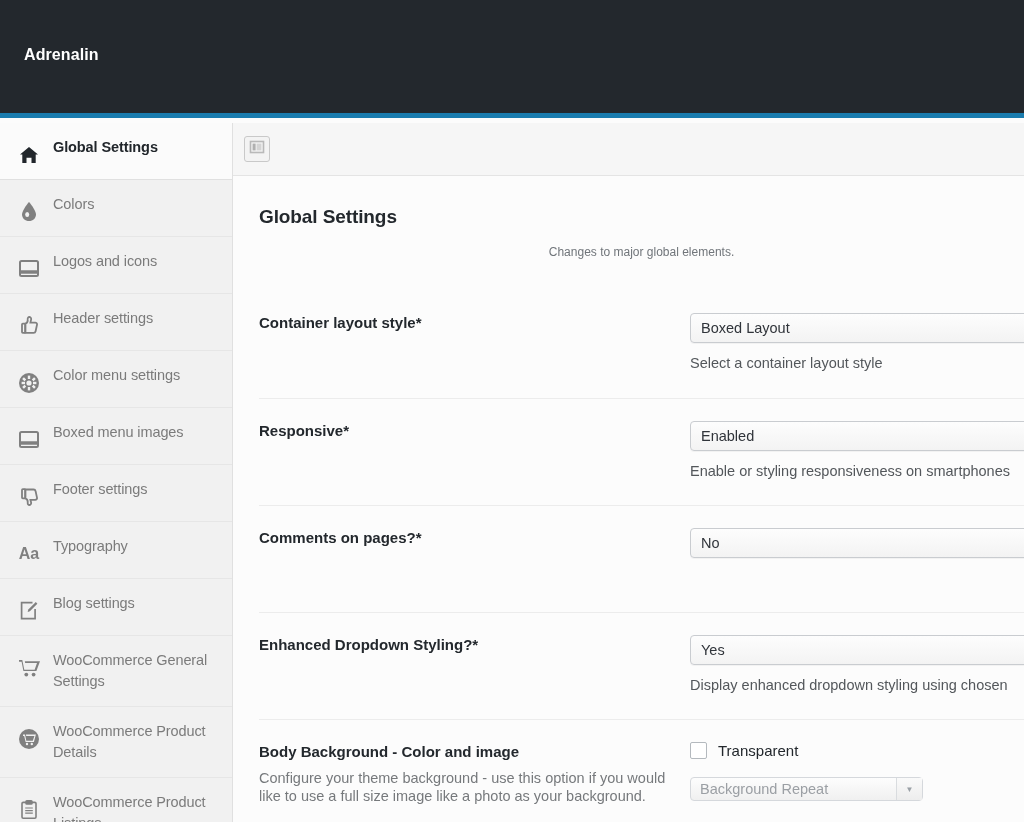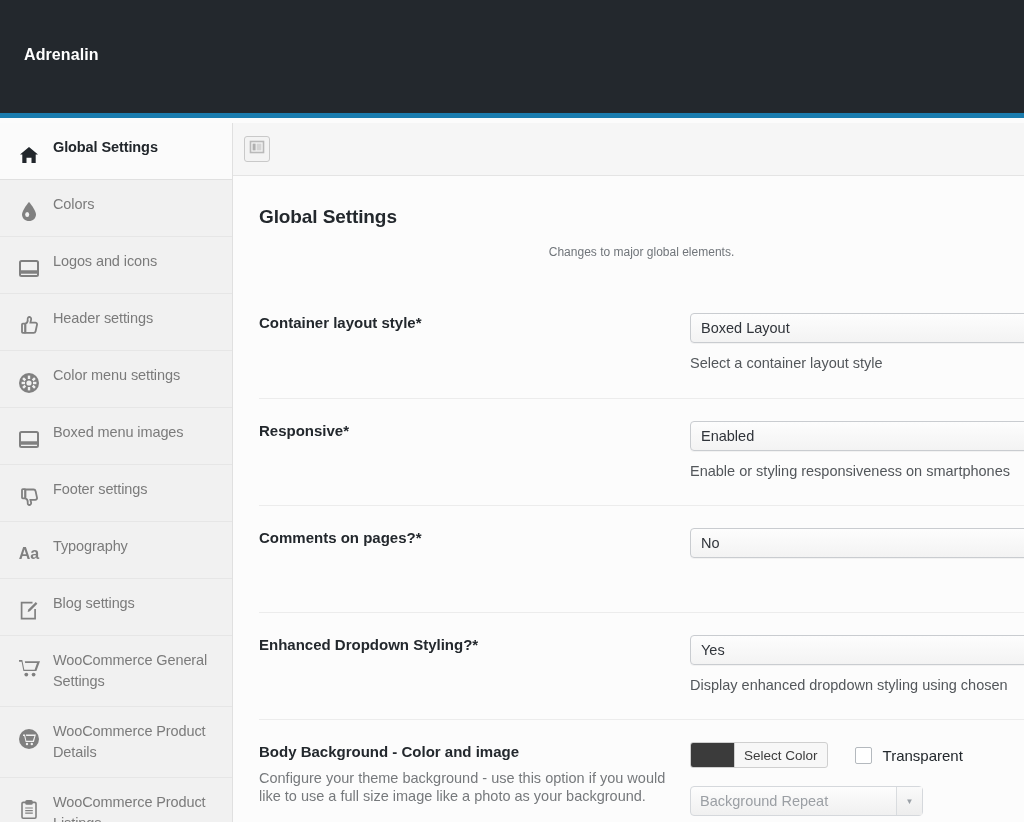--- a/index.html
+++ b/index.html
@@ -209,21 +209,21 @@
     height: 17px;
     border: 1px solid #b4b9be;
     border-radius: 2px;
     background: #fff;
   }
   .chk-label { font-size: 15px; color: #23282d; }
 
   .select2 {
     margin-top: 18px;
     width: 233px;
-    height: 30px;
+    height: 24px;
     border: 1px solid #d5d8dc;
     border-radius: 4px;
     background: linear-gradient(#fdfdfd, #f0f0f0);
     display: flex;
     align-items: stretch;
     cursor: pointer;
   }
   .select2 .s2txt {
     flex: 1 1 auto;
     display: flex;
@@ -446,24 +446,20 @@
        <div class="field-help">Display enhanced dropdown styling using chosen</div>
      </div>
         </div>
         <div class="row">
           <div class="row-label">
      <div class="lbl">Body Background - Color and image</div>
      <div class="desc">Configure your theme background - use this option if you would like to use a full size image like a photo as your background.</div>
    </div>
    <div class="row-field">
      <div class="color-wrap">
-       <div class="color-btn">
-         <span class="color-swatch"></span>
-         <span class="ctxt">Select Color</span>
-       </div>
        <label class="chk-wrap">
          <span class="chk"></span>
          <span class="chk-label">Transparent</span>
        </label>
      </div>
      <div class="select2">
        <span class="s2txt">Background Repeat</span>
        <span class="s2arrow">▼</span>
      </div>
    </div>

